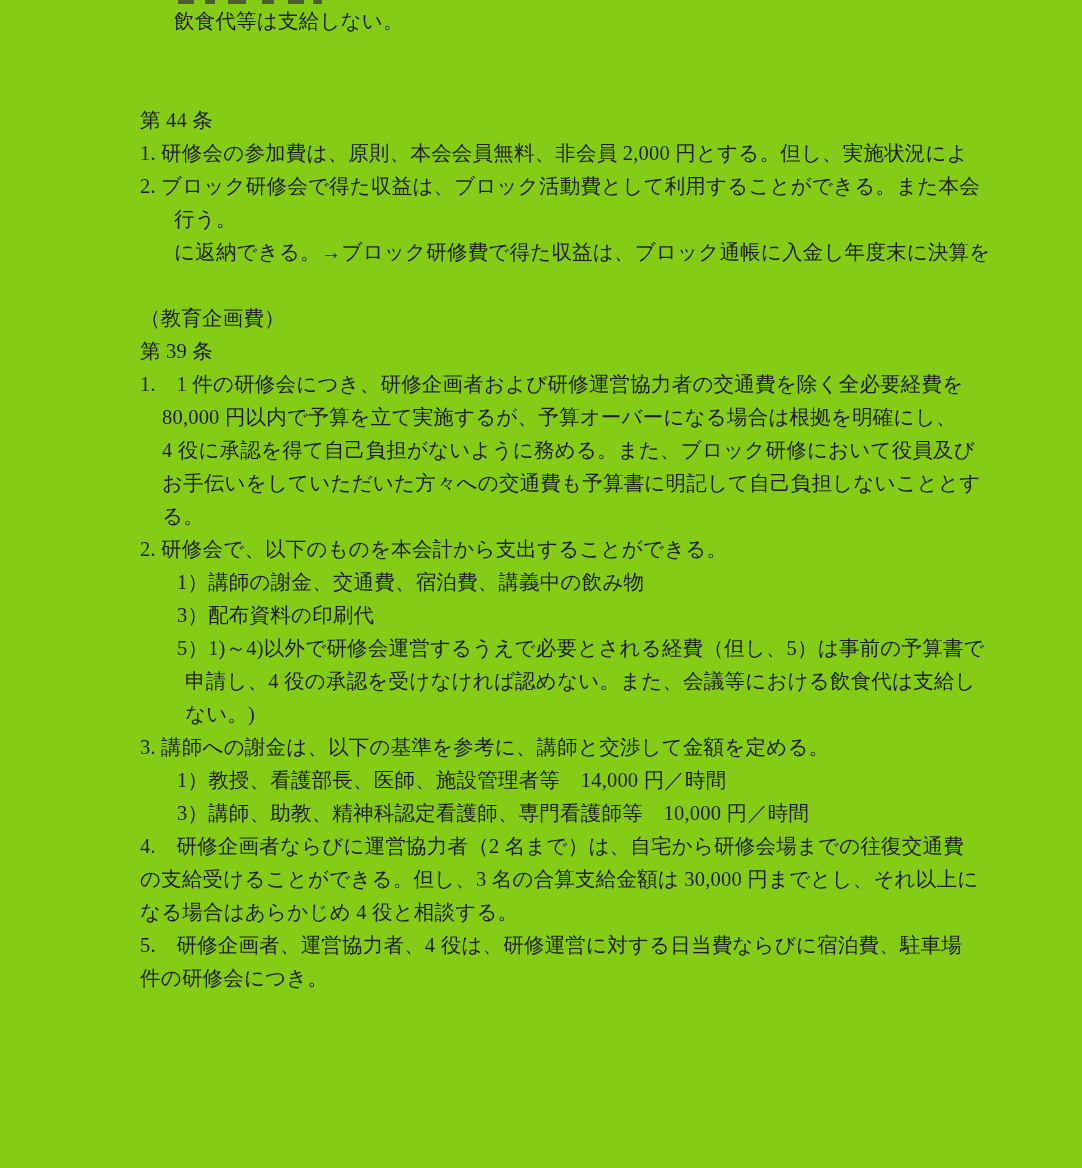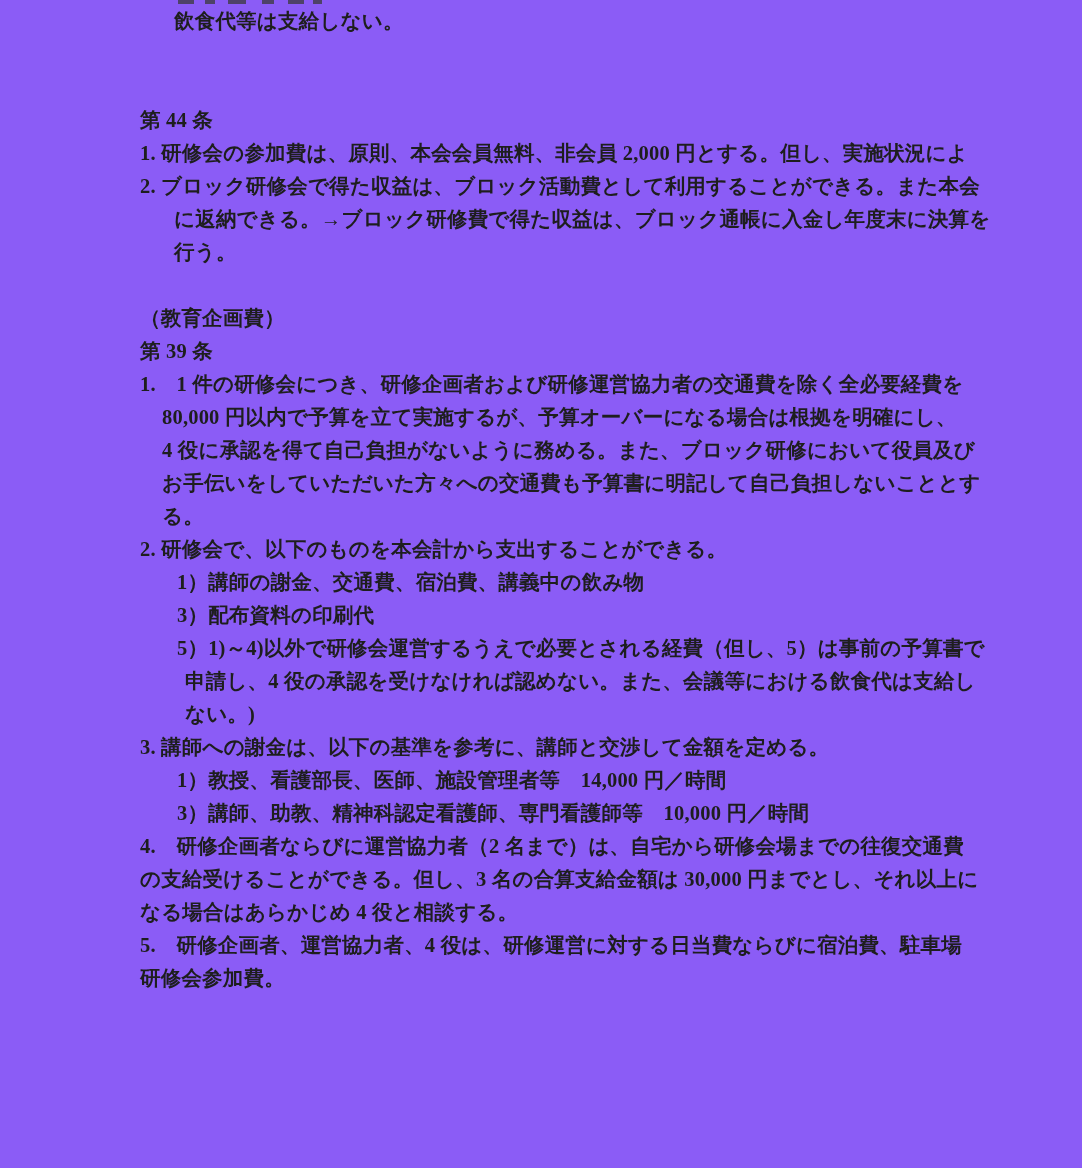--- a/index.html
+++ b/index.html
@@ -4,25 +4,24 @@
 <style>
   html, body {
     margin: 0;
     padding: 0;
     background: #ffffff;
   }
   .page {
     position: relative;
     width: 1082px;
     height: 1168px;
-    background: #8b5cf6;
+    background: #84cc16;
     overflow: hidden;
     font-family: "Liberation Serif", "DejaVu Serif", serif;
     color: #1e1e1e;
-    font-weight: bold;
   }
   .doc {
     position: absolute;
     left: 140px;
     top: 5px;
     width: 810px;
   }
   .line {
     height: 33px;
     line-height: 33px;
@@ -65,22 +64,22 @@
     <div class="clip-frag f6"></div>
   </div>
 
   <div class="doc">
       <div class="line ind-cont2">飲食代等は支給しない。</div>
       <div class="line ind-none"></div>
       <div class="line ind-none"></div>
       <div class="line ind-none">第 44 条</div>
       <div class="line ind-none">1. 研修会の参加費は、原則、本会会員無料、非会員 2,000 円とする。但し、実施状況によ</div>
       <div class="line ind-none">2. ブロック研修会で得た収益は、ブロック活動費として利用することができる。また本会</div>
+      <div class="line ind-cont2">行う。</div>
       <div class="line ind-cont2">に返納できる。→ブロック研修費で得た収益は、ブロック通帳に入金し年度末に決算を</div>
-      <div class="line ind-cont2">行う。</div>
       <div class="line ind-none"></div>
       <div class="line ind-none">（教育企画費）</div>
       <div class="line ind-none">第 39 条</div>
       <div class="line ind-none">1.　1 件の研修会につき、研修企画者および研修運営協力者の交通費を除く全必要経費を</div>
       <div class="line ind-cont1">80,000 円以内で予算を立て実施するが、予算オーバーになる場合は根拠を明確にし、</div>
       <div class="line ind-cont1">4 役に承認を得て自己負担がないように務める。また、ブロック研修において役員及び</div>
       <div class="line ind-cont1">お手伝いをしていただいた方々への交通費も予算書に明記して自己負担しないこととす</div>
       <div class="line ind-cont1">る。</div>
       <div class="line ind-none">2. 研修会で、以下のものを本会計から支出することができる。</div>
       <div class="line ind-sub">1）講師の謝金、交通費、宿泊費、講義中の飲み物</div>
@@ -88,15 +87,15 @@
       <div class="line ind-sub">5）1)～4)以外で研修会運営するうえで必要とされる経費（但し、5）は事前の予算書で</div>
       <div class="line ind-cont3">申請し、4 役の承認を受けなければ認めない。また、会議等における飲食代は支給し</div>
       <div class="line ind-cont3">ない。)</div>
       <div class="line ind-none">3. 講師への謝金は、以下の基準を参考に、講師と交渉して金額を定める。</div>
       <div class="line ind-sub">1）教授、看護部長、医師、施設管理者等　14,000 円／時間</div>
       <div class="line ind-sub">3）講師、助教、精神科認定看護師、専門看護師等　10,000 円／時間</div>
       <div class="line ind-none">4.　研修企画者ならびに運営協力者（2 名まで）は、自宅から研修会場までの往復交通費</div>
       <div class="line ind-none">の支給受けることができる。但し、3 名の合算支給金額は 30,000 円までとし、それ以上に</div>
       <div class="line ind-none">なる場合はあらかじめ 4 役と相談する。</div>
       <div class="line ind-none">5.　研修企画者、運営協力者、4 役は、研修運営に対する日当費ならびに宿泊費、駐車場</div>
-      <div class="line ind-none">研修会参加費。</div>
+      <div class="line ind-none">件の研修会につき。</div>
     </div>
 </div>
 
 </body></html>

